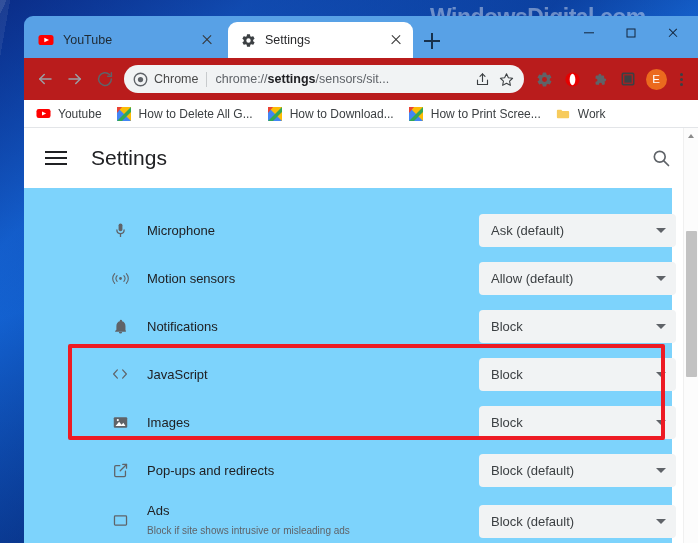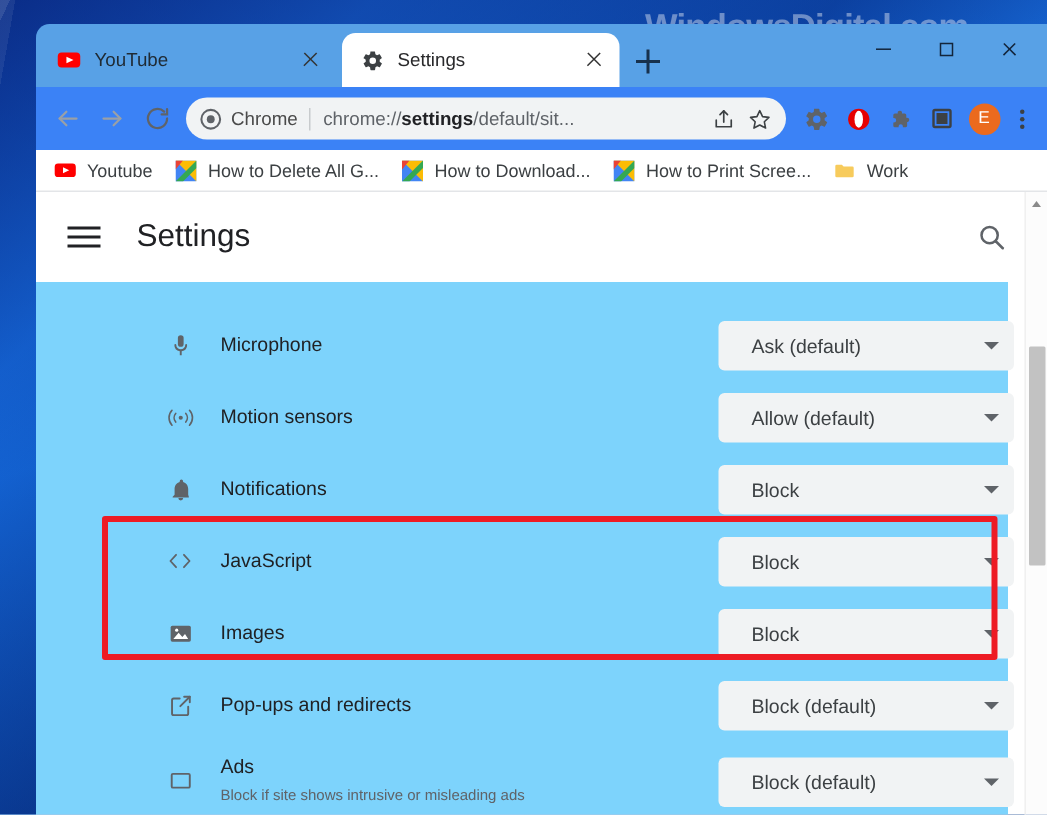--- a/index.html
+++ b/index.html
@@ -72,21 +72,21 @@
   .wc-cls .g1, .wc-cls .g2 {
     position: absolute; left: 50%; top: 50%; width: 11px; height: 1.4px;
     background: #13253b;
   }
   .wc-cls .g1 { transform: translate(-50%,-50%) rotate(45deg); }
   .wc-cls .g2 { transform: translate(-50%,-50%) rotate(-45deg); }
 
   
   .toolbar {
     position: absolute; left: 0; top: 42px; width: 674px; height: 42px;
-    background: #3b82f6; display: flex; align-items: center; padding: 0 6px;
+    background: #b91c1c; display: flex; align-items: center; padding: 0 6px;
   }
   .navbtn { width: 30px; height: 30px; flex: 0 0 30px; position: relative;
             display: flex; align-items: center; justify-content: center; }
   .omnibox {
     flex: 1 1 auto; height: 28px; background: #f1f3f4; border-radius: 14px;
     display: flex; align-items: center; padding: 0 6px 0 9px;
     margin: 0 6px 0 4px; min-width: 0;
   }
   .omni-chip { display: flex; align-items: center; flex: 0 0 auto; }
   .omni-chip .lbl { font-size: 12.5px; color: #4a4a4a; margin-left: 6px; }
@@ -146,21 +146,21 @@
           background: #7dd3fc; }
   .row { position: absolute; left: 0; width: 648px; display: flex; align-items: center; }
   .row .ricon { position: absolute; left: 86px; width: 20px; height: 20px;
                 display: flex; align-items: center; justify-content: center; }
   .row .rlabelwrap { position: absolute; left: 123px; }
   .row .rlabel { font-size: 13px; color: #202124; line-height: 18px; }
   .row .rsub { font-size: 10px; color: #5f6368; line-height: 17px; margin-top: 1px; }
   .select {
     position: absolute; left: 455px; width: 197px; height: 33px;
     background: #f1f3f4; border-radius: 4px; display: flex; align-items: center;
-    padding: 0 10px 0 22px;
+    padding: 0 10px 0 12px;
   }
   .select .sv { flex: 1 1 auto; font-size: 13px; color: #3c4043; }
   .caret { width: 0; height: 0; border-left: 5px solid transparent;
            border-right: 5px solid transparent; border-top: 5px solid #5f6368; }
 
   
   .sbtrack { position: absolute; right: 0; top: 0; width: 15px; height: 419px;
              background: #fcfcfc; border-left: 1px solid #f0f0f0; }
   .sbup { position: absolute; left: 0; top: 0; width: 15px; height: 16px; }
   .sbup .ar { position: absolute; left: 4px; top: 6px; width: 0; height: 0;
@@ -255,21 +255,21 @@
       <span class="omni-chip">
         <svg width="15" height="15" viewBox="0 0 24 24" fill="#5f6368">
           <circle cx="12" cy="12" r="10" fill="none" stroke="#5f6368" stroke-width="2.2"></circle>
           <circle cx="12" cy="12" r="4.2" fill="#5f6368"></circle>
         </svg>
       </span>
       <span class="omni-chip">
           <span class="lbl">Chrome</span>
         </span>
       <span class="omni-sep"></span>
-      <span class="omni-url"><span>chrome://</span><b>settings</b><span>/default/sit...</span></span>
+      <span class="omni-url"><span>chrome://</span><b>settings</b><span>/sensors/sit...</span></span>
       <span class="omni-act">
         <svg width="15" height="15" viewBox="0 0 24 24" fill="none" stroke="#3c4043" stroke-width="1.8" stroke-linecap="round" stroke-linejoin="round">
           <path d="M4 13v7h16v-7"></path>
             <path d="M12 3v12"></path>
             <polyline points="8 7 12 3 16 7"></polyline>
         </svg>
       </span>
       <span class="omni-act">
         <svg width="15" height="15" viewBox="0 0 24 24" fill="none" stroke="#3c4043" stroke-width="1.7" stroke-linejoin="round">
           <polygon points="12 2.8 15 9.2 21.8 10 16.9 14.7 18.2 21.4 12 18.1 5.8 21.4 7.1 14.7 2.2 10 9 9.2"></polygon>

